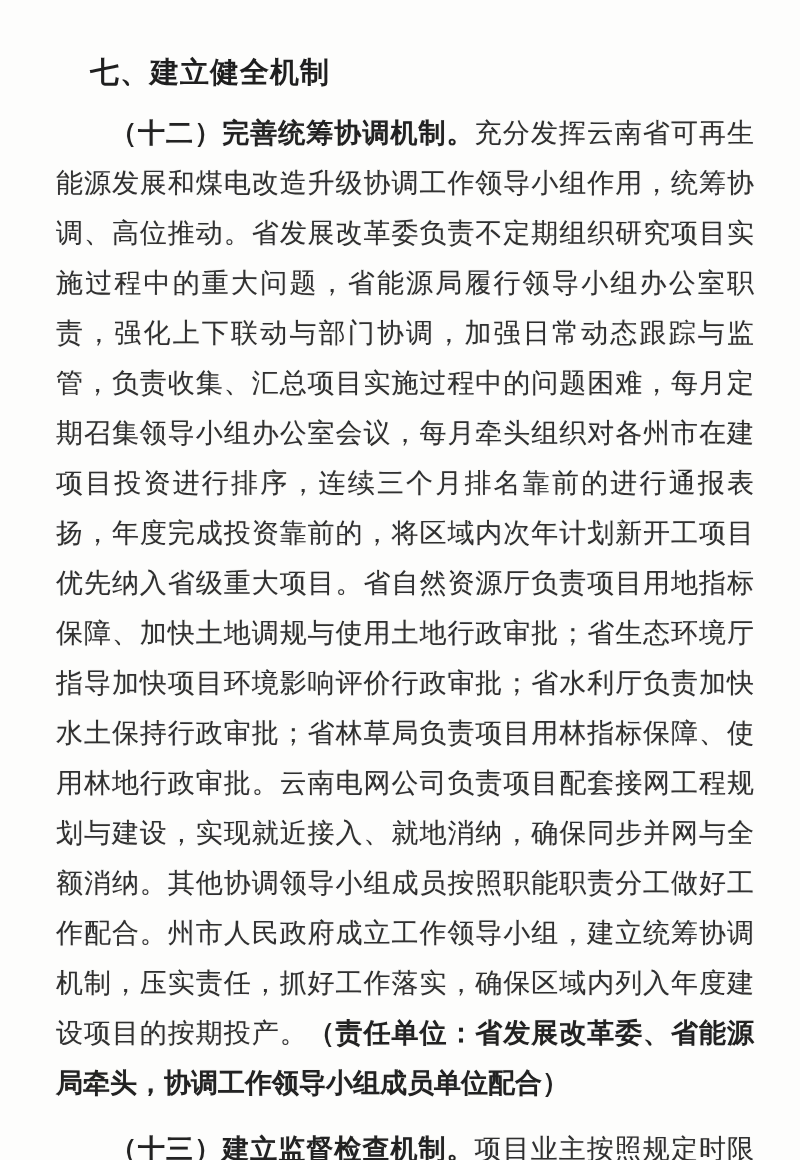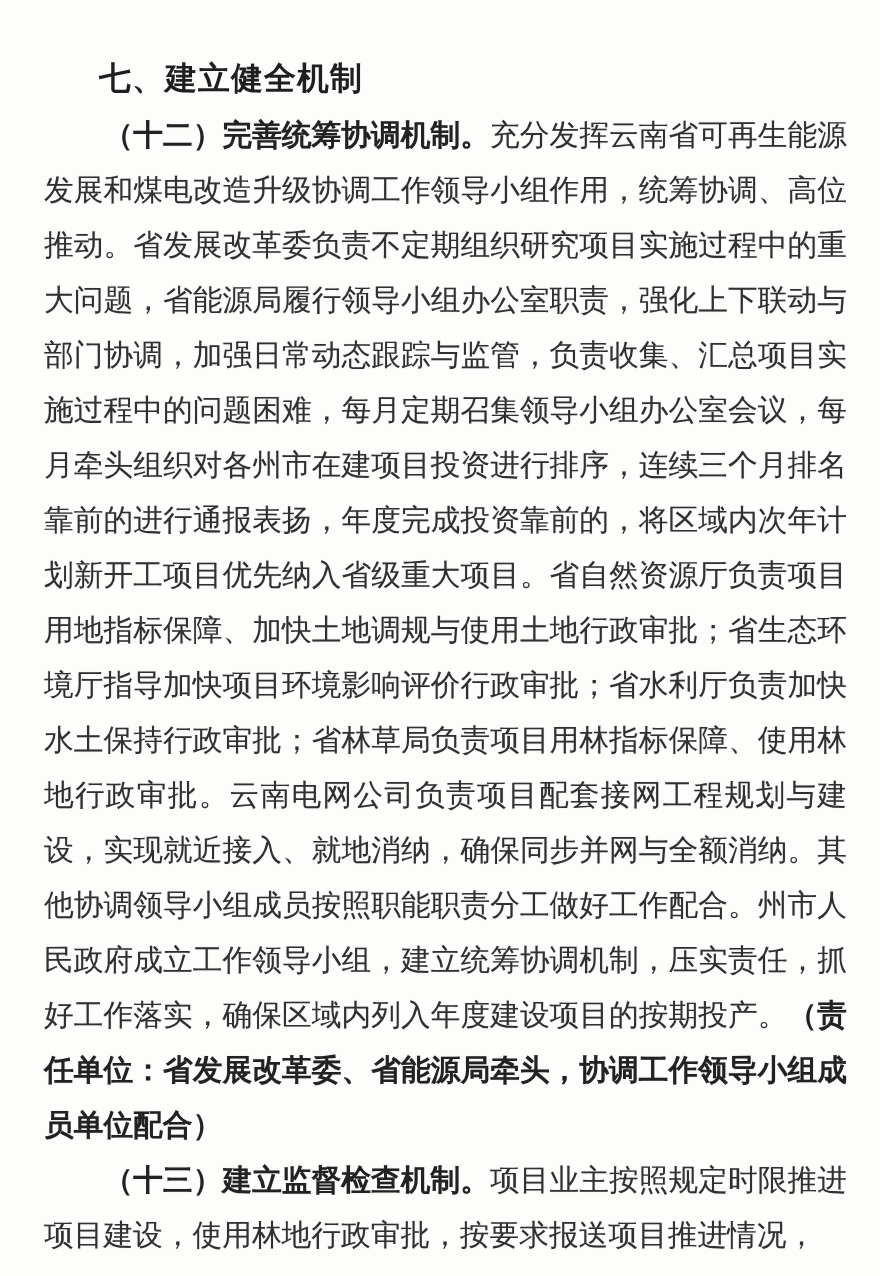--- a/index.html
+++ b/index.html
@@ -22,21 +22,21 @@
     margin: 0 0 6px 0;
     padding-left: 50px;
     font-family: "Liberation Sans", "DejaVu Sans", sans-serif;
     font-weight: bold;
     font-size: 29px;
     line-height: 40px;
     color: #1f1f1f;
     letter-spacing: 1px;
   }
   .para {
-    margin: 0;
+    margin: 16px;
     font-size: 27px;
     line-height: 50px;
     text-align: justify;
     text-justify: inter-character;
     text-indent: 2em;
     letter-spacing: 0px;
     color: #303030;
     text-shadow: 0 0 1px rgba(60,60,60,0.25);
   }
   .bold-lead, .bold-tail {

